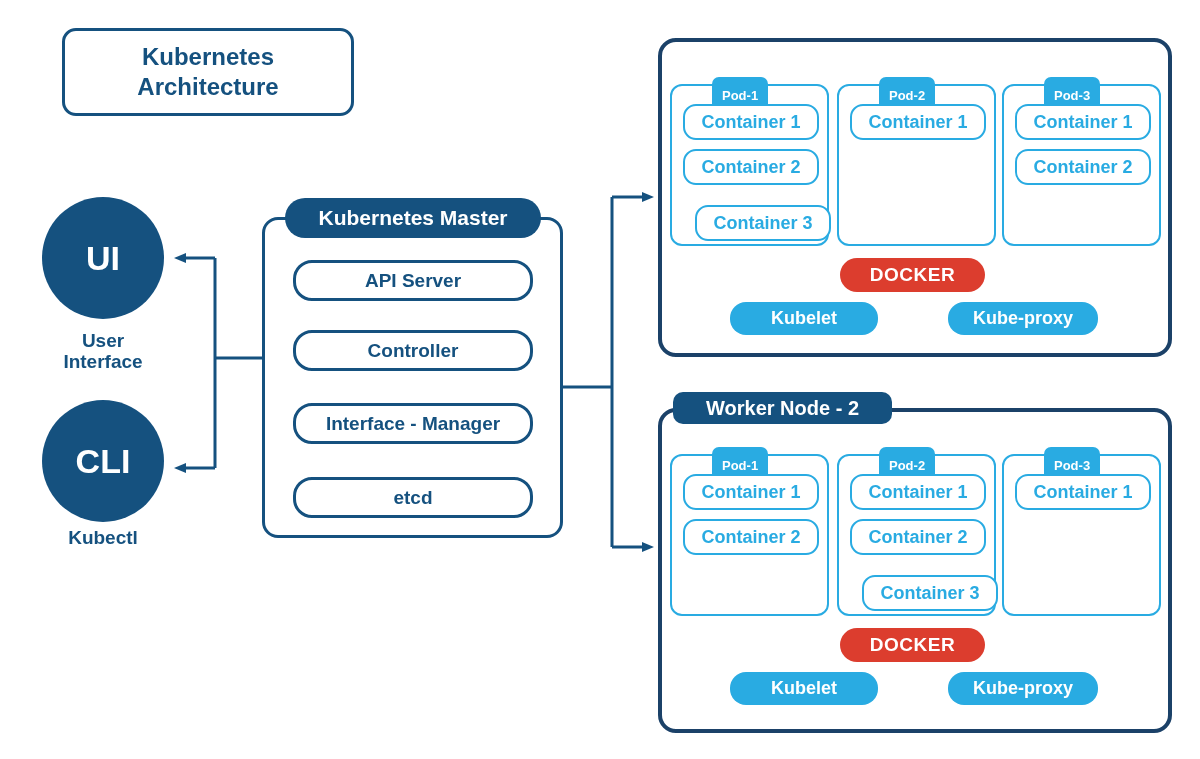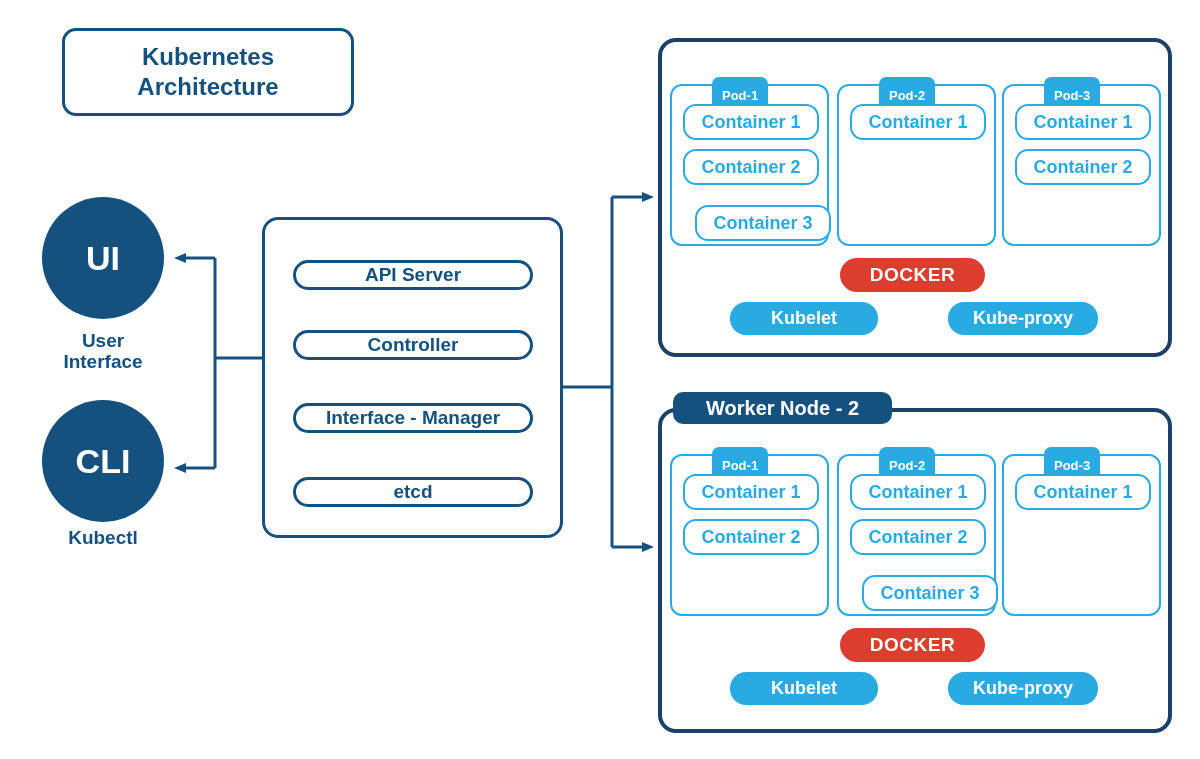--- a/index.html
+++ b/index.html
@@ -27,21 +27,21 @@
   .client-label{left:13px;width:180px;color:var(--dark);font-size:19px;line-height:21px;
     text-align:center;white-space:pre-line;}
   .ui-label{top:330px;}
   .cli-label{top:527px;}
   
   .master-box{left:262px;top:217px;width:301px;height:321px;border:3px solid var(--dark);
     border-radius:16px;background:#ffffff;}
   .master-badge{left:285px;top:198px;width:256px;height:40px;background:var(--dark);
     border-radius:20px;display:flex;align-items:center;justify-content:center;
     color:#ffffff;font-size:21px;}
-  .master-item{left:293px;width:240px;height:30px;border:3px solid var(--dark);
+  .master-item{left:293px;width:240px;height:41px;border:3px solid var(--dark);
     border-radius:19px;display:flex;align-items:center;justify-content:center;
     color:var(--dark);font-size:19px;background:#ffffff;}
   .mi-0{top:260px;} .mi-1{top:330px;} .mi-2{top:403px;} .mi-3{top:477px;}
   
   .worker-box{left:658px;width:514px;border:4px solid var(--navy);border-radius:18px;background:#ffffff;}
   .worker-1{top:38px;height:319px;}
   .worker-2{top:408px;height:325px;}
   .worker-badge{width:219px;height:32px;background:var(--dark);border-radius:10px;
     display:flex;align-items:center;justify-content:center;color:#ffffff;font-size:20px;}
   .wb-1{left:673px;top:22px;}
@@ -99,20 +99,21 @@
   </div>
   <div class="abs client-label ui-label">User
 Interface</div>
 
   <div class="abs circle cli-circle">
     <span>CLI</span>
   </div>
   <div class="abs client-label cli-label">Kubectl</div>
 
   <div class="abs master-box"></div>
+  <div class="abs master-badge">Kubernetes Master</div>
   <div class="abs master-item mi-0">API Server</div>
   <div class="abs master-item mi-1">Controller</div>
   <div class="abs master-item mi-2">Interface - Manager</div>
   <div class="abs master-item mi-3">etcd</div>
 
   <div class="abs worker-box worker-1">
     <div class="pod pod-a">
       <div class="pod-badge">Pod-1</div>
       <div class="container-pill c-0">Container 1</div>
       <div class="container-pill c-1">Container 2</div>

